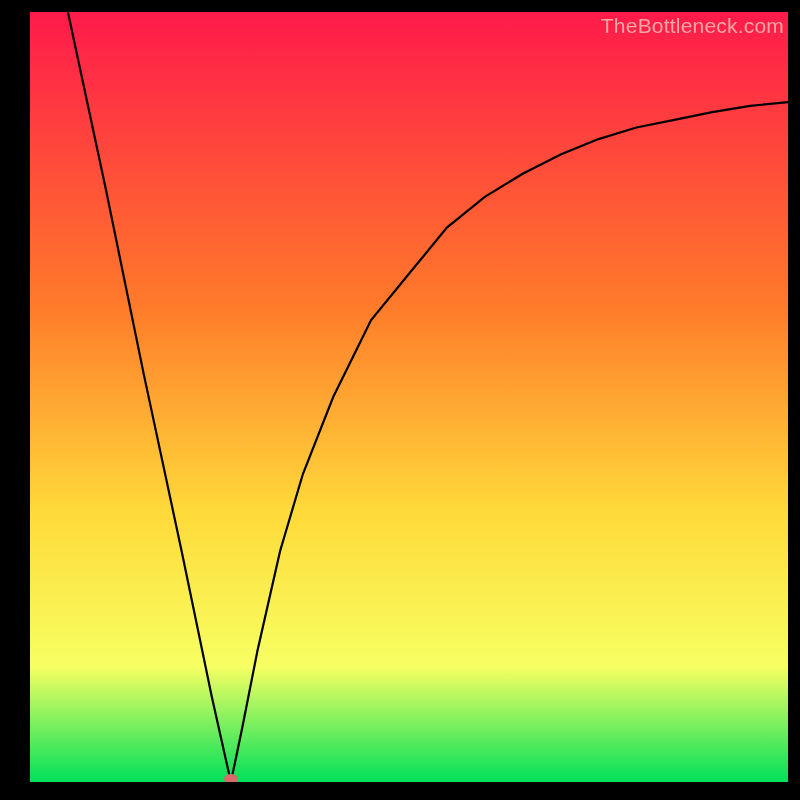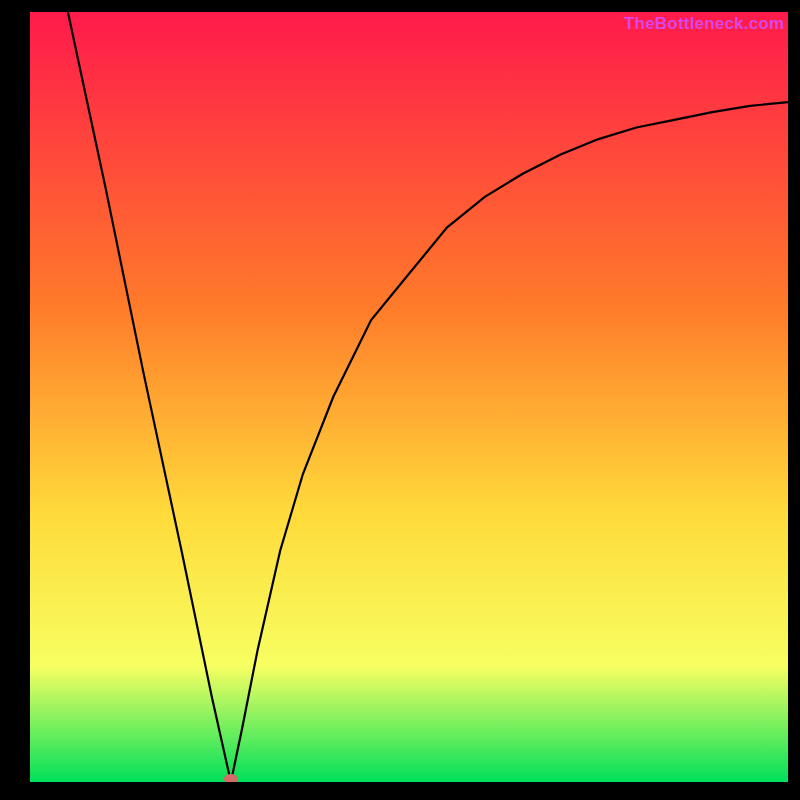--- a/index.html
+++ b/index.html
@@ -23,24 +23,24 @@
     position: absolute;
     left: 0;
     top: 0;
     width: 758px;
     height: 770px;
   }
   .watermark {
     position: absolute;
     top: 14px;
     right: 16px;
-    color: #d946ef;
-    font-size: 17px;
+    color: #fca5a5;
+    font-size: 21px;
     letter-spacing: 0.2px;
-    font-weight: 700;
+    font-weight: 400;
   }
   svg { display: block; }
 </style>
 </head>
 <body>
 
 <div class="frame">
   <svg class="plot-area" viewBox="0 0 758 770" preserveAspectRatio="none">
     <defs>
       <linearGradient id="bg-grad" x1="0" y1="0" x2="0" y2="1">

